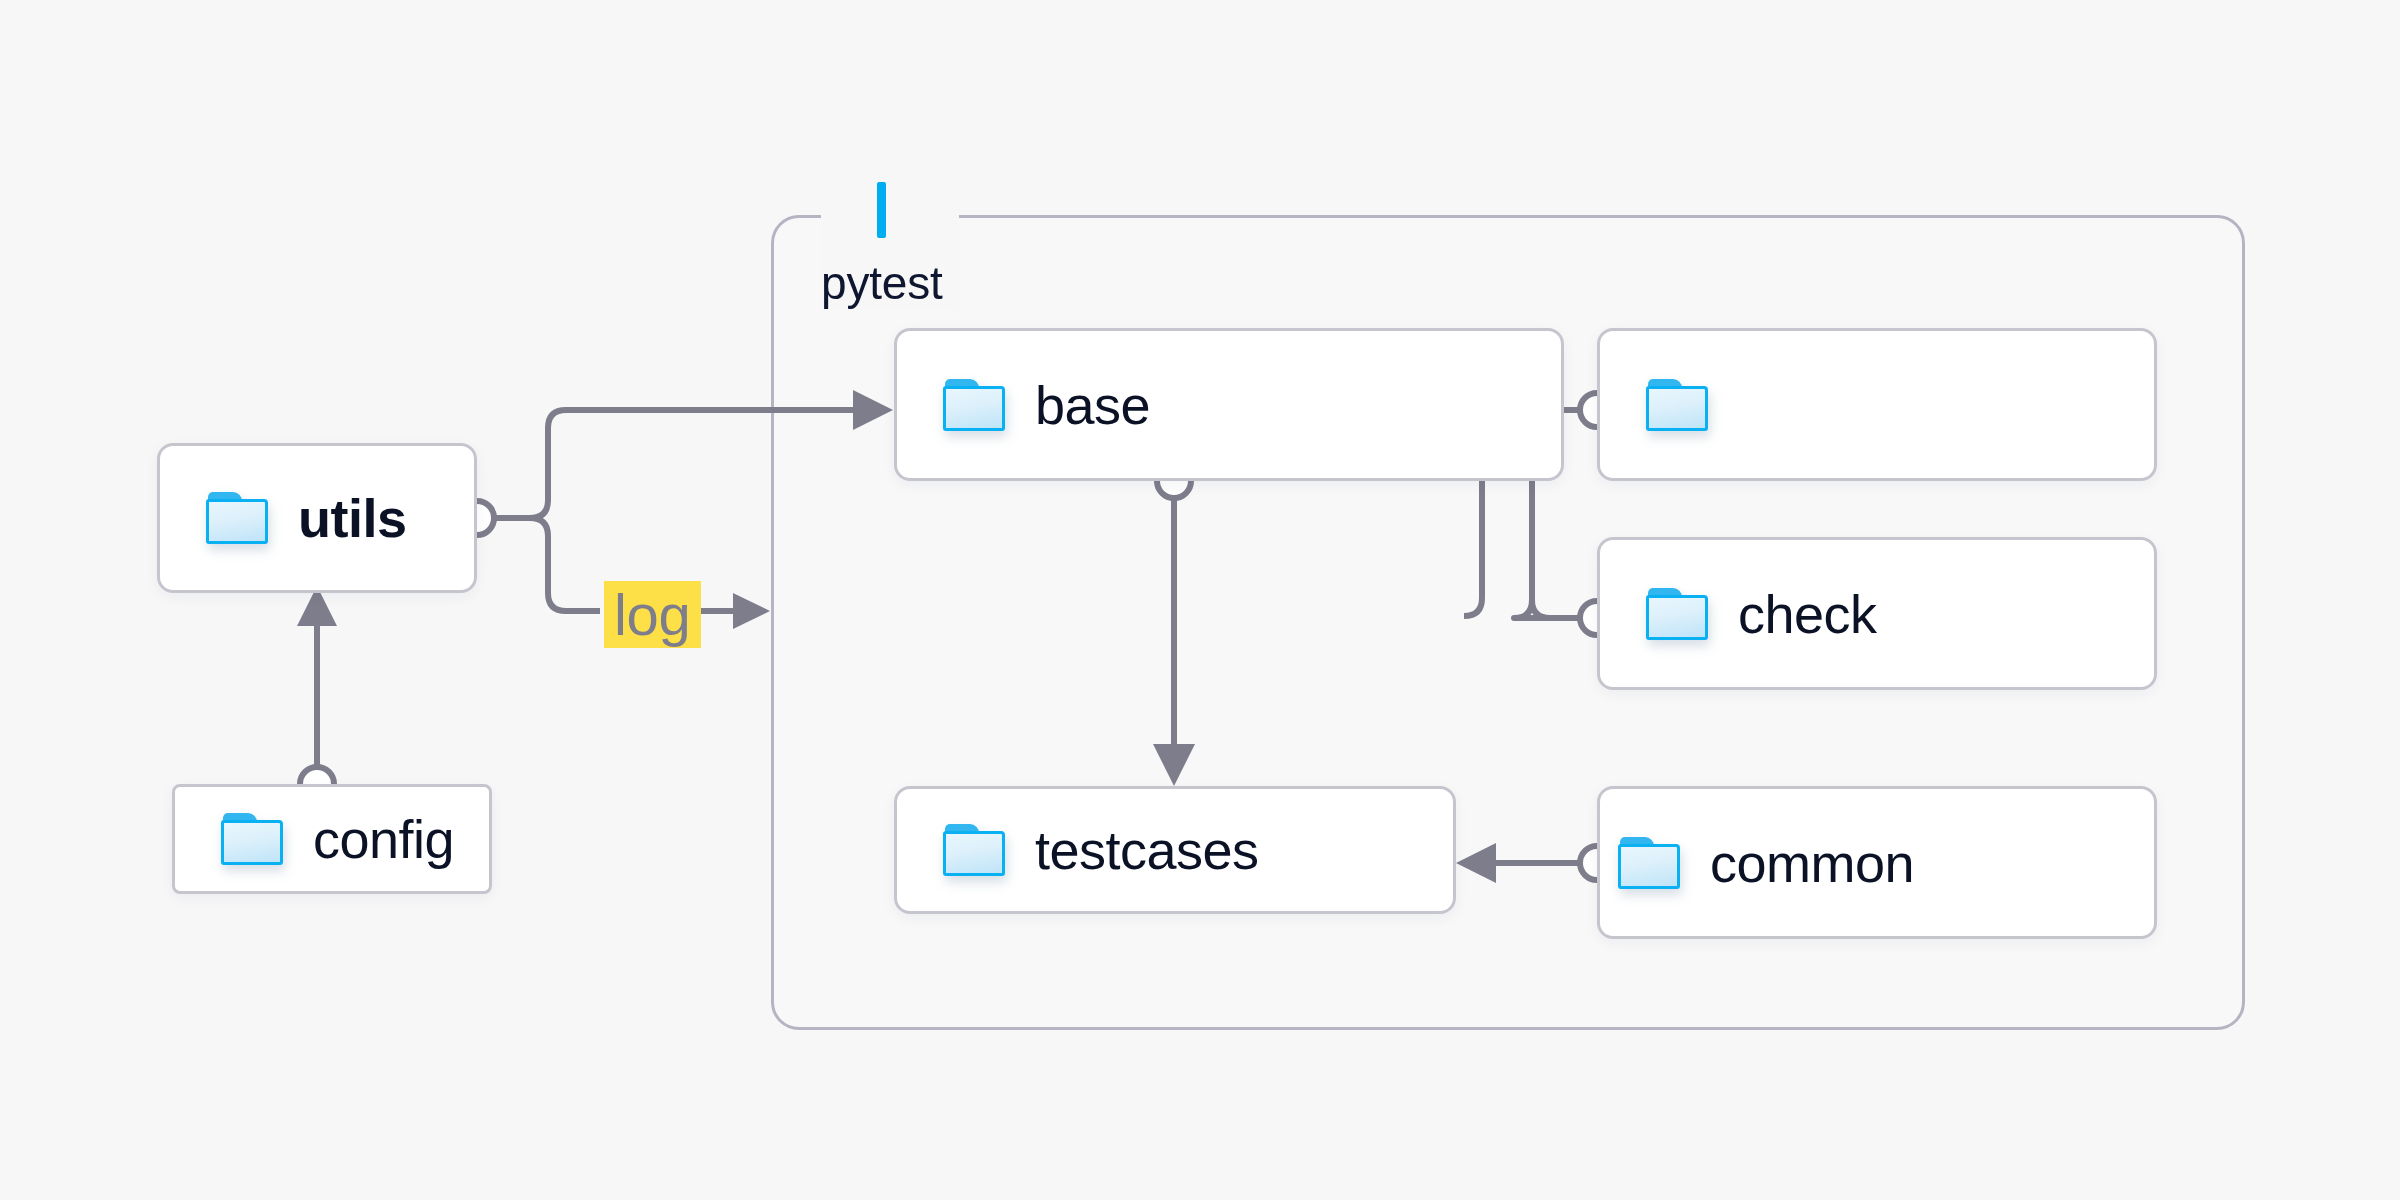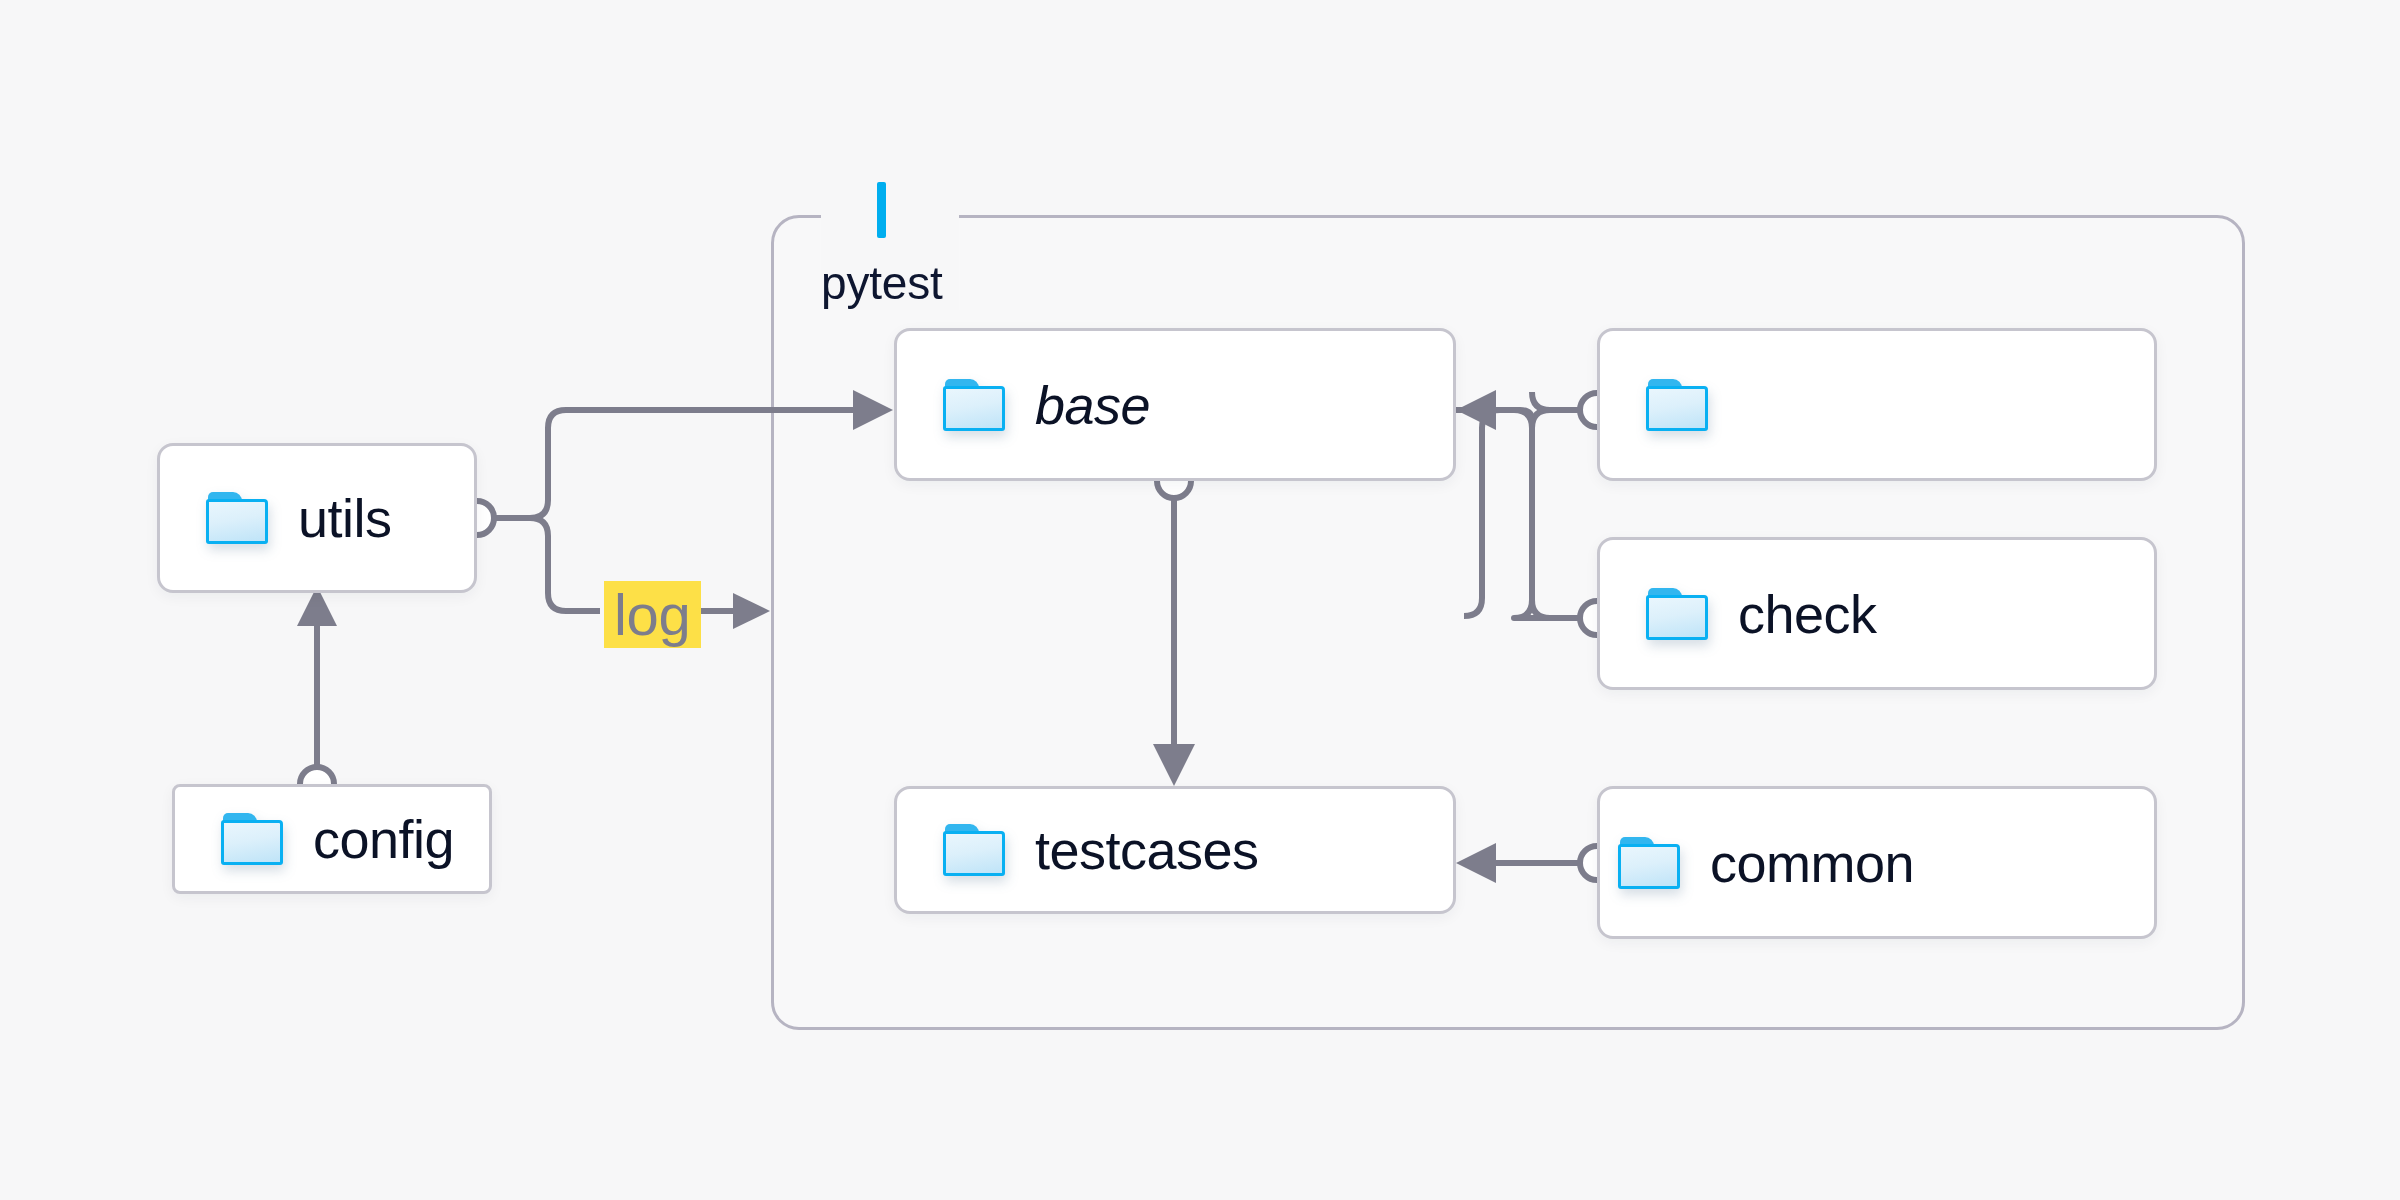--- a/index.html
+++ b/index.html
@@ -187,35 +187,35 @@
   </svg>
 
   <div class="group-label" id="group-label" style="left: 821px; top: 182px;">
     <span class="group-label-bar"></span>
     <span class="group-label-text">pytest</span>
   </div>
 
   <div class="edge-label" id="edge-label-log" style="left: 604px; top: 581px;">log</div>
 
   <div id="node-layer">
-      <div class="node" style="left: 157px; top: 443px; width: 320px; height: 150px;">
+      <div class="node" style="left: 157px; top: 443px; width: 320px; height: 150px; font-weight: bold;">
         <span class="folder-icon">
           <span class="tab"></span>
           <span class="body"></span>
         </span>
         <span class="node-label">utils</span>
       </div>
       <div class="node" style="left: 172px; top: 784px; width: 320px; height: 110px; border-radius: 8px;">
         <span class="folder-icon">
           <span class="tab"></span>
           <span class="body"></span>
         </span>
         <span class="node-label">config</span>
       </div>
-      <div class="node" style="left: 894px; top: 328px; width: 562px; height: 153px; font-style: italic;">
+      <div class="node" style="left: 894px; top: 328px; width: 670px; height: 153px;">
         <span class="folder-icon">
           <span class="tab"></span>
           <span class="body"></span>
         </span>
         <span class="node-label">base</span>
       </div>
       <div class="node" style="left: 894px; top: 786px; width: 562px; height: 128px;">
         <span class="folder-icon">
           <span class="tab"></span>
           <span class="body"></span>

